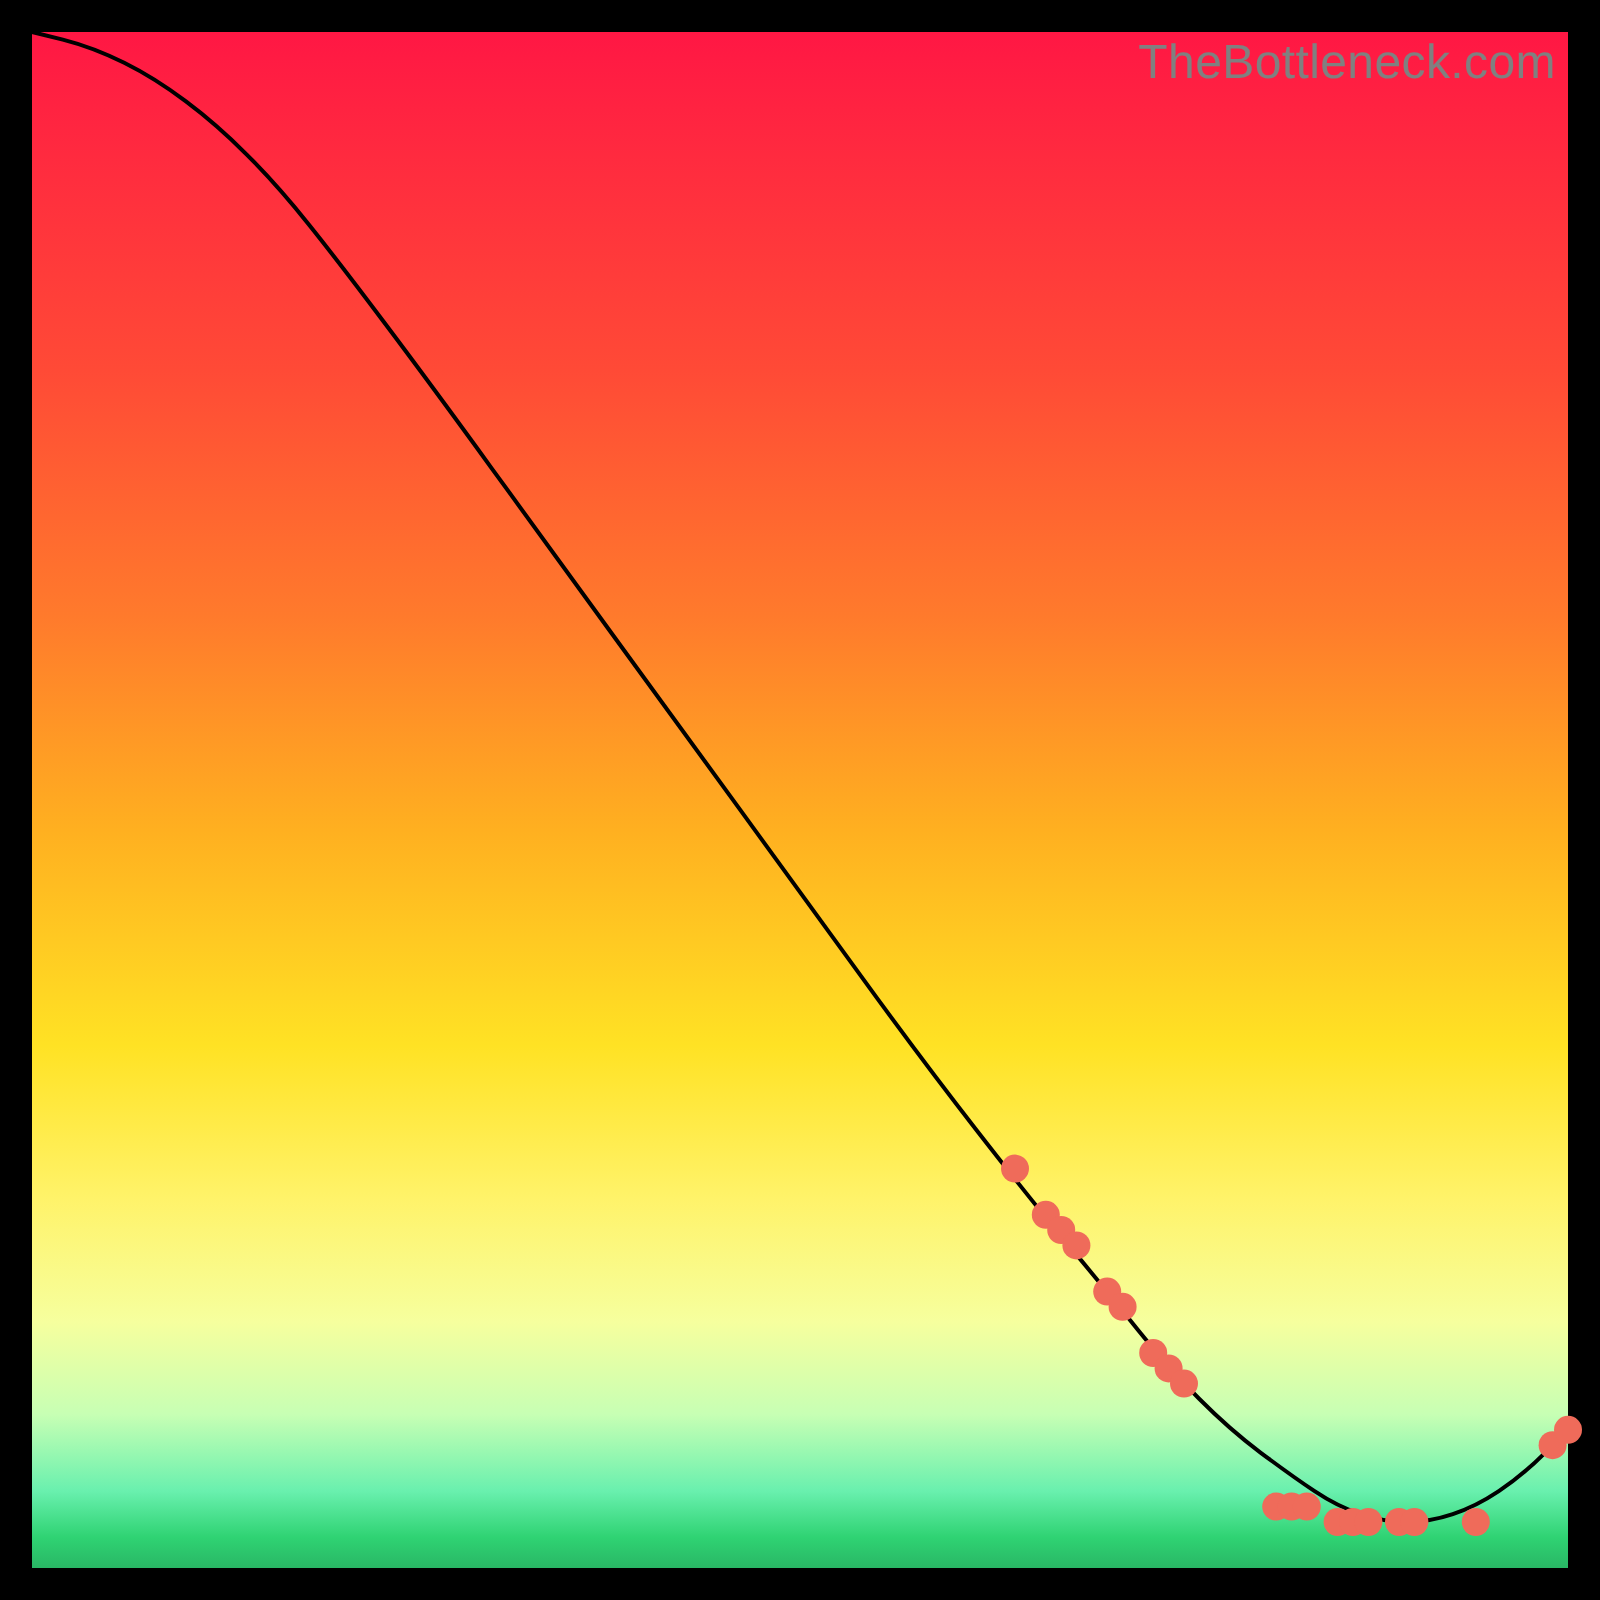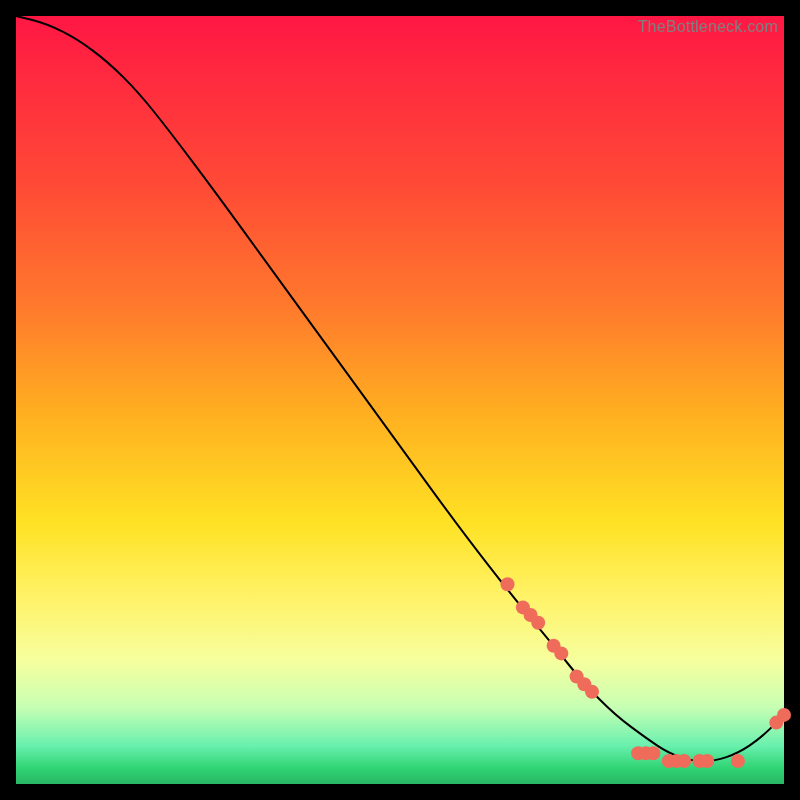--- a/index.html
+++ b/index.html
@@ -38,21 +38,21 @@
       #69f0ae 95%,
       #2fd373 98%,
       #29b765 100%
     );
   }
   .watermark {
     position: absolute;
     top: 2px;
     right: 6px;
     color: #808080;
-    font-size: 16px;
+    font-size: 24px;
     font-weight: 400;
     letter-spacing: 0.2px;
     user-select: none;
   }
   svg.curve {
     position: absolute;
     left: 0;
     top: 0;
     width: 768px;
     height: 768px;

